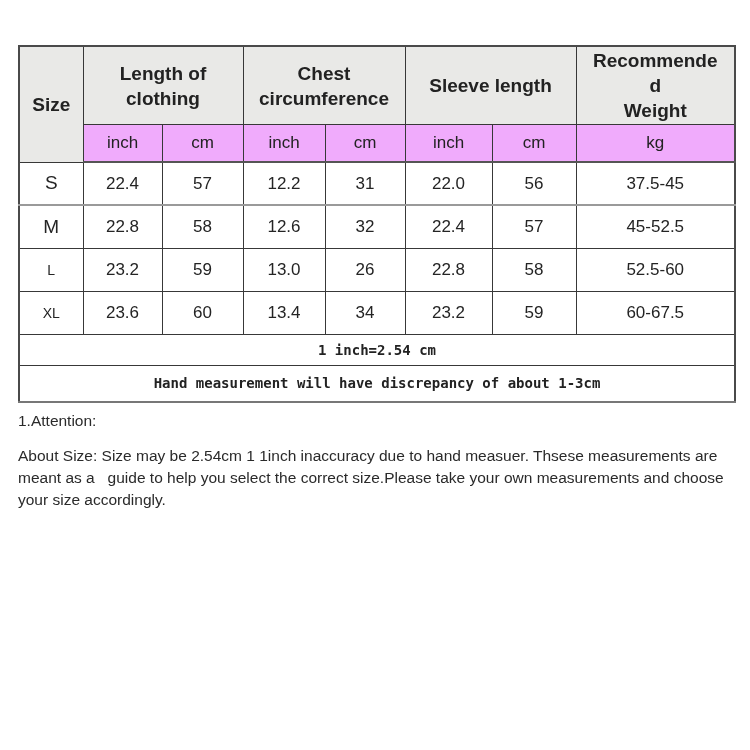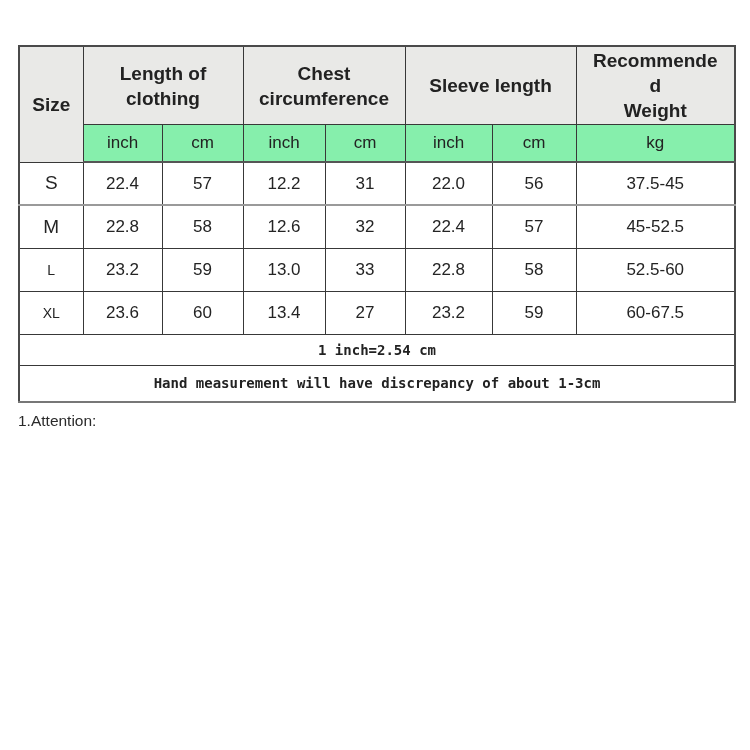--- a/index.html
+++ b/index.html
@@ -37,21 +37,21 @@
   }
   tr.group-header th {
     background: #e9e9e7;
     font-weight: bold;
     font-size: 19px;
     line-height: 25px;
     white-space: pre-line;
     height: 77px;
   }
   tr.units-row th {
-    background: #86efac;
+    background: #f0abfc;
     font-weight: normal;
     font-size: 17px;
     height: 36px;
   }
   th.size-head {
     background: #e9e9e7;
     font-weight: bold;
     font-size: 19px;
   }
   tr.units-row th { border-bottom: 2px solid #555555; }
@@ -143,47 +143,48 @@
         <td>32</td>
         <td>22.4</td>
         <td>57</td>
         <td>45-52.5</td>
       </tr>
       <tr class="data-row sz-small">
         <td class="size-label">L</td>
         <td>23.2</td>
         <td>59</td>
         <td>13.0</td>
-        <td>33</td>
+        <td>26</td>
         <td>22.8</td>
         <td>58</td>
         <td>52.5-60</td>
       </tr>
       <tr class="data-row sz-small">
         <td class="size-label">XL</td>
         <td>23.6</td>
         <td>60</td>
         <td>13.4</td>
-        <td>27</td>
+        <td>34</td>
         <td>23.2</td>
         <td>59</td>
         <td>60-67.5</td>
       </tr>
       <tr class="note-row n1">
         <td colspan="8">1 inch=2.54 cm</td>
       </tr>
       <tr class="note-row n2">
         <td colspan="8">Hand measurement will have discrepancy of about 1-3cm</td>
       </tr>
     </tbody>
   </table>
 
   <div class="notes-text">
     <div class="para first">
       <div class="para-heading">1.Attention:</div>
     </div>
     <div class="para">
+      <div class="para-body">About Size: Size may be 2.54cm 1 1inch inaccuracy due to hand measuer. Thsese measurements are meant as a   guide to help you select the correct size.Please take your own measurements and choose your size accordingly.</div>
     </div>
     <div class="para">
     </div>
   </div>
 
 </div>
 
 </body></html>

